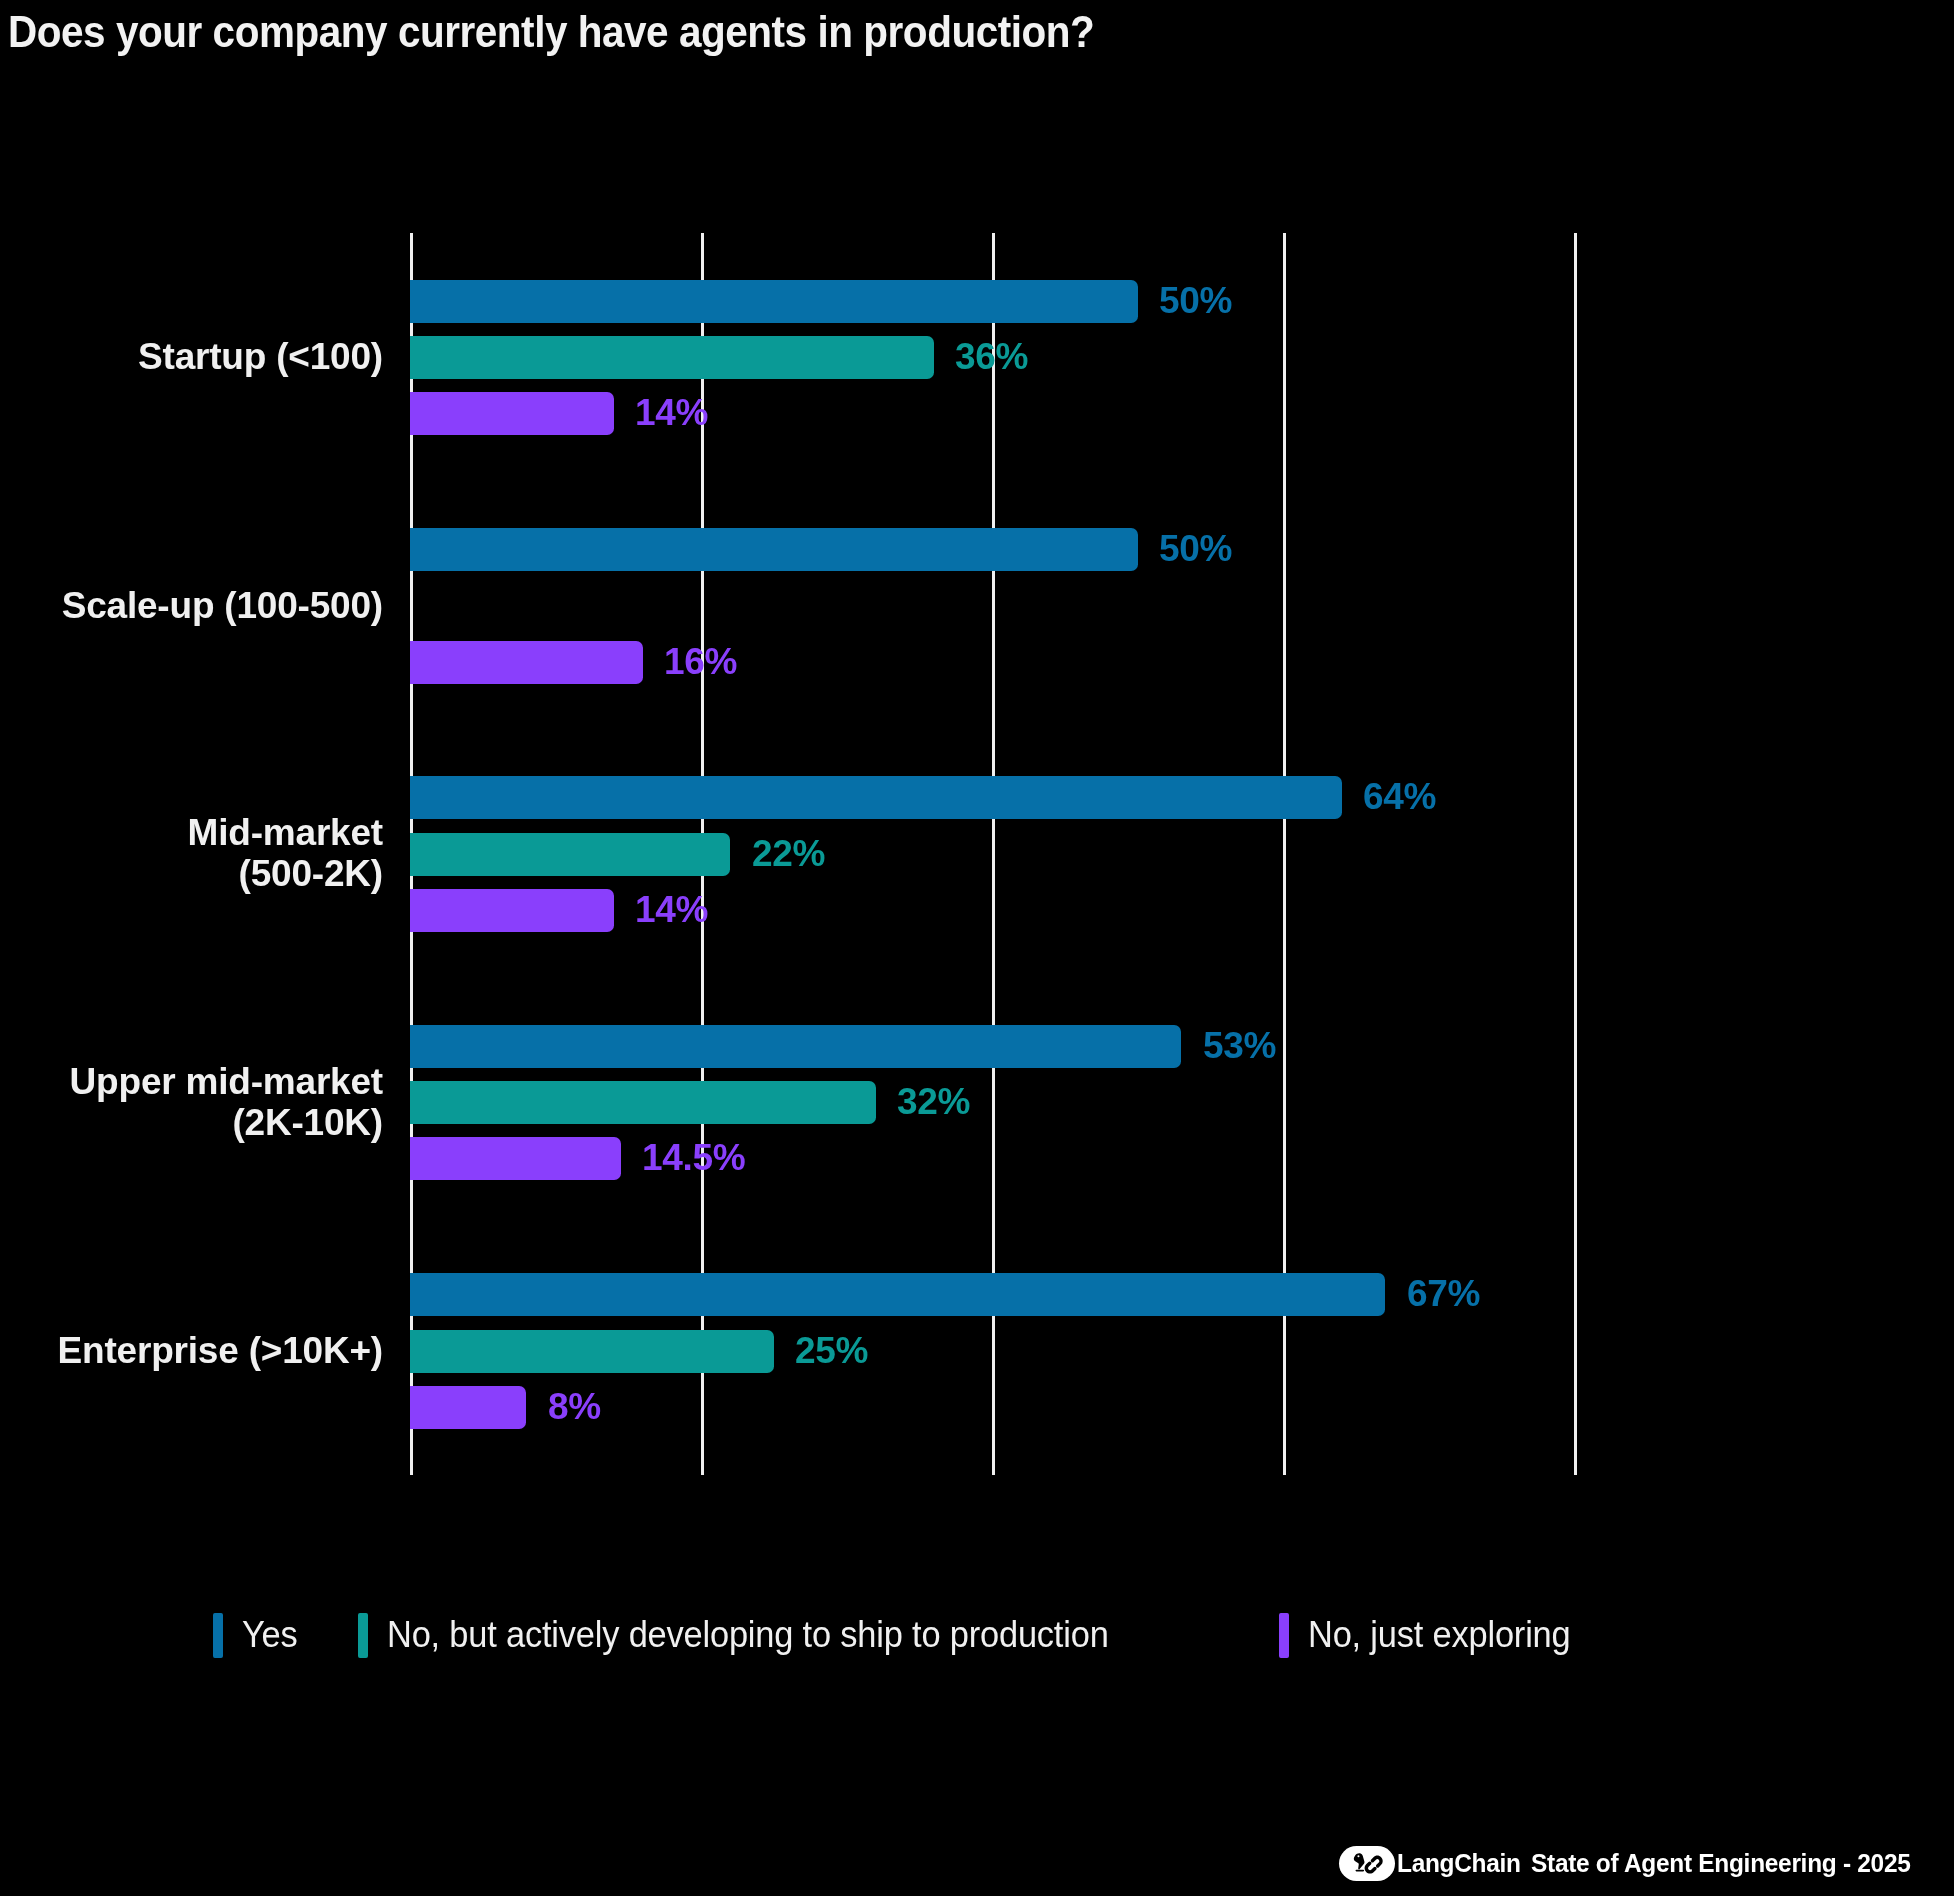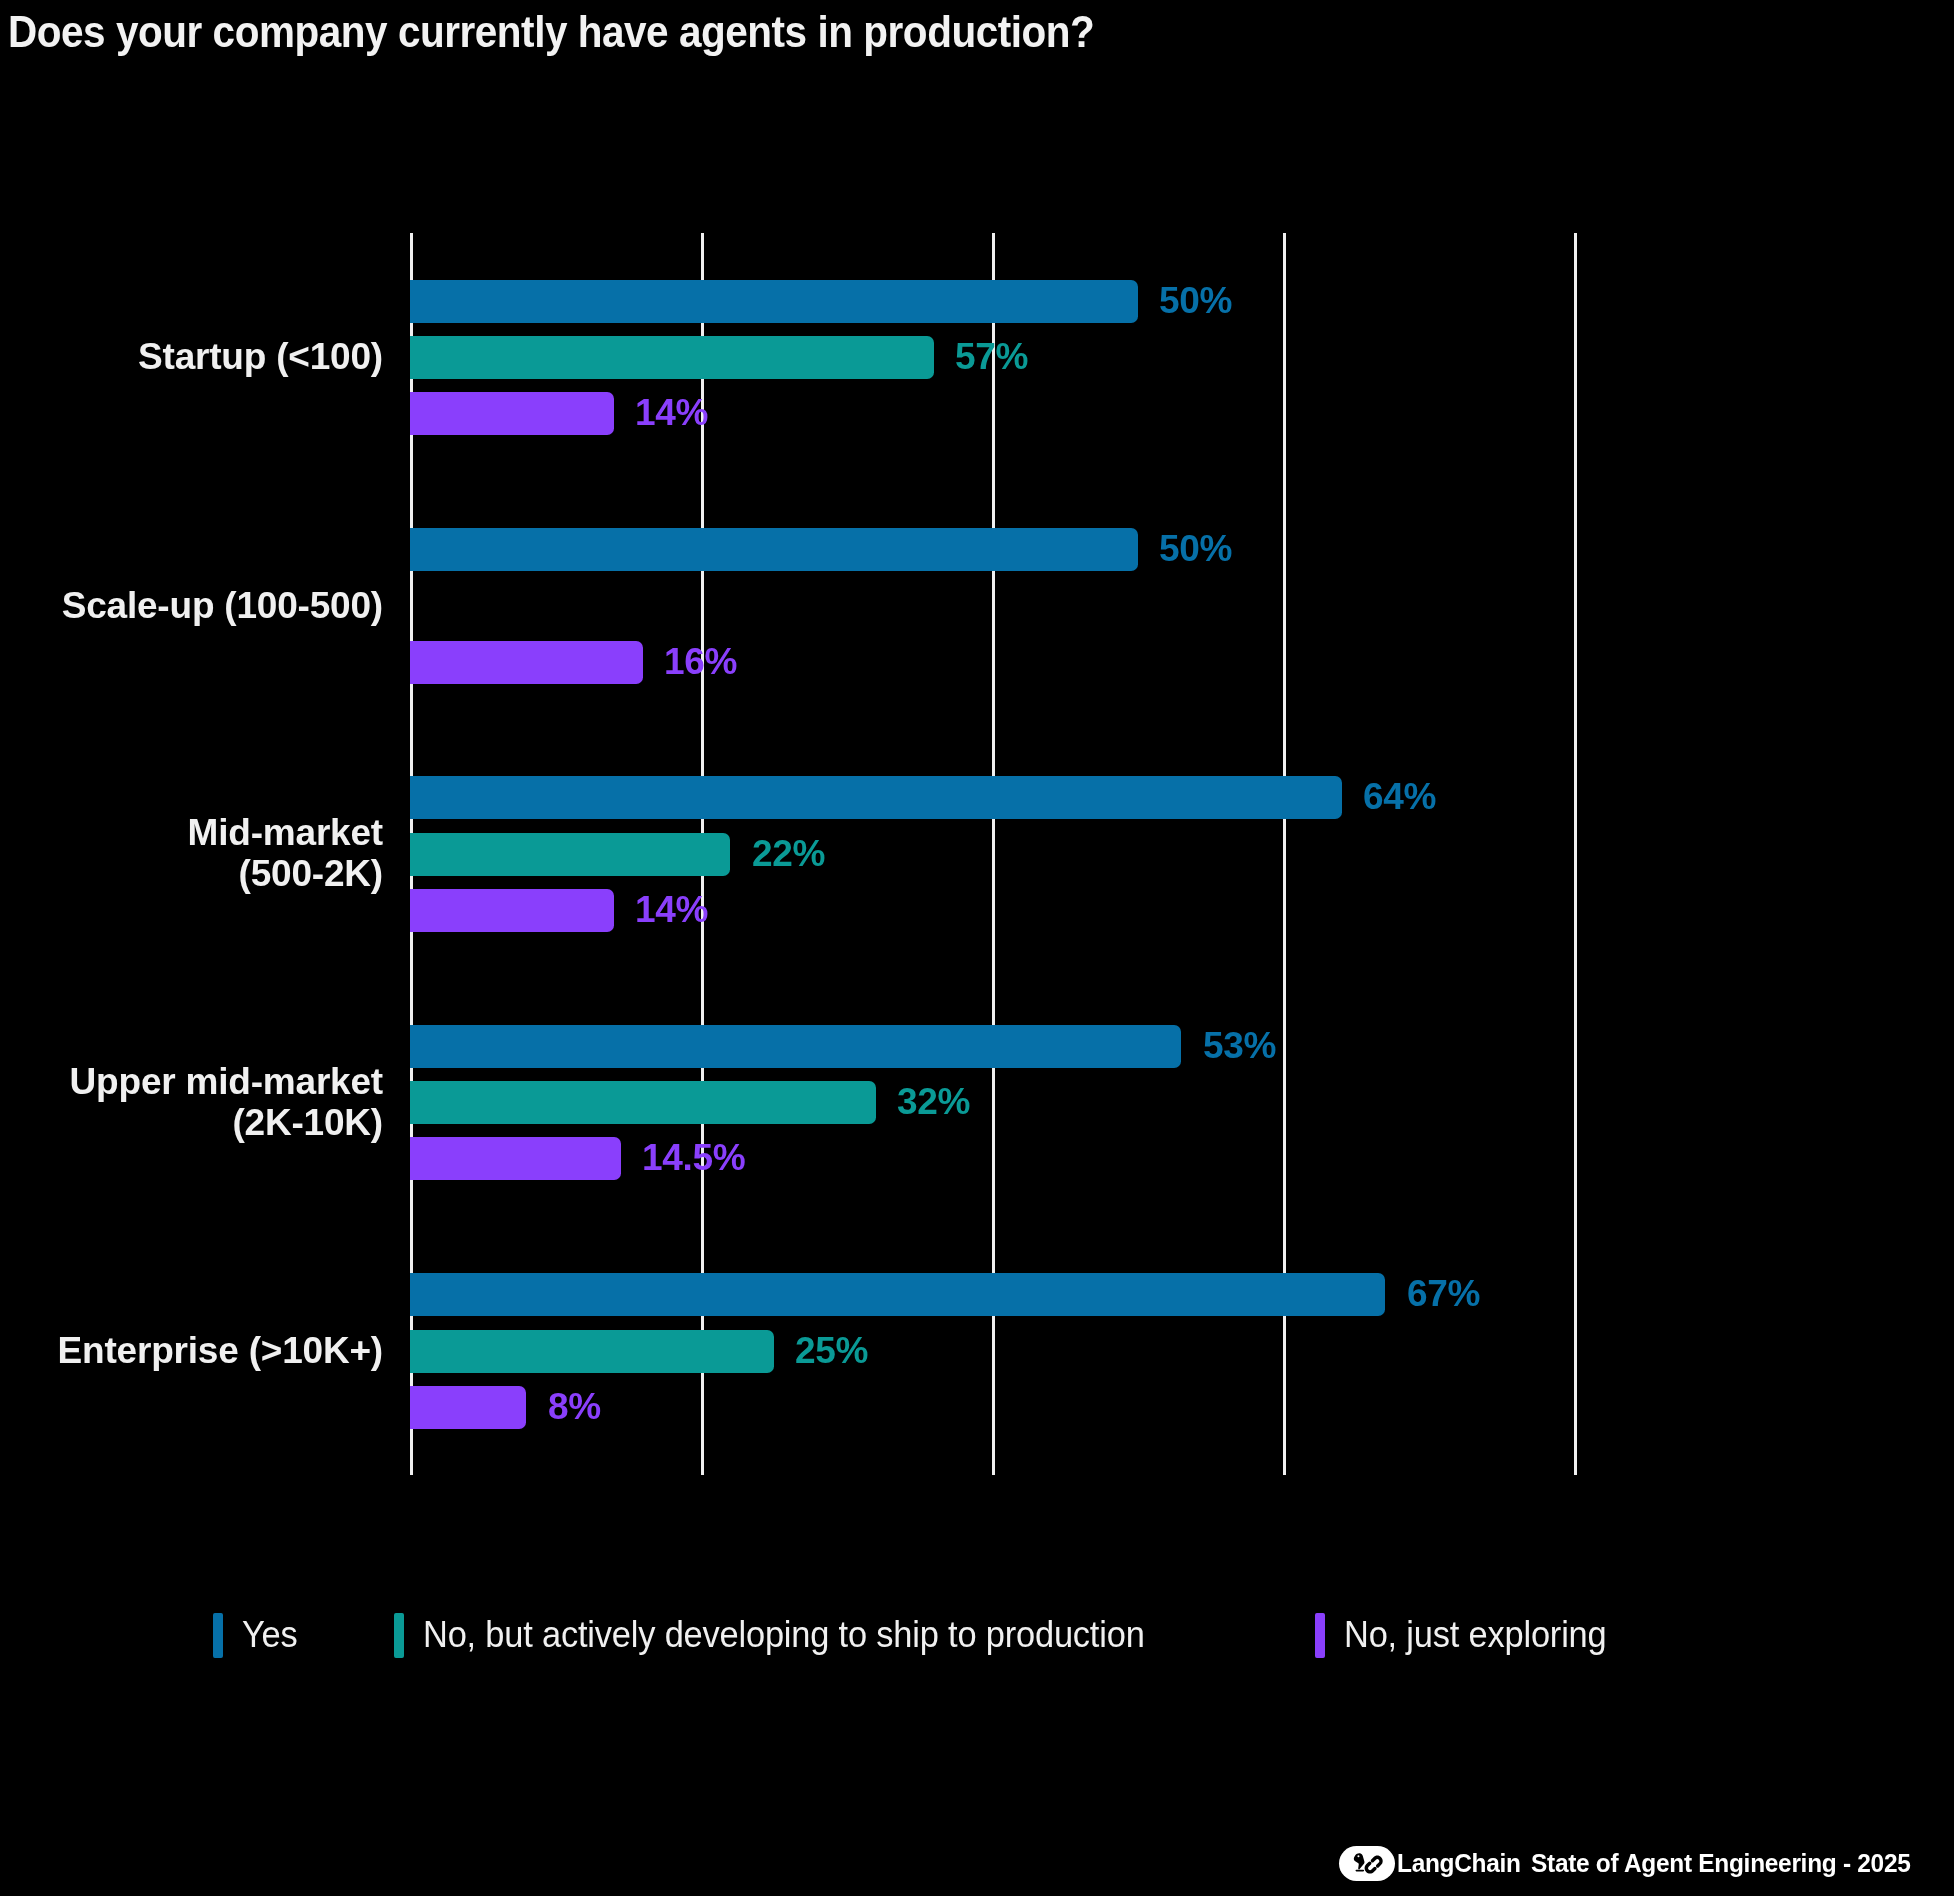--- a/index.html
+++ b/index.html
@@ -180,21 +180,21 @@
     <div class="gridline" style="left: 291px;"></div>
     <div class="gridline" style="left: 582px;"></div>
     <div class="gridline" style="left: 873px;"></div>
     <div class="gridline" style="left: 1164px;"></div>
     <div class="bar-row" style="top: 47px; width: 1164px;">
       <div class="bar" style="width: 728px; background: rgb(6, 112, 168);"></div>
       <div class="bar-label" style="left: 749px; color: rgb(6, 112, 168);">50%</div>
     </div>
     <div class="bar-row" style="top: 103px; width: 1164px;">
       <div class="bar" style="width: 524px; background: rgb(10, 154, 150);"></div>
-      <div class="bar-label" style="left: 545px; color: rgb(10, 154, 150);">57%</div>
+      <div class="bar-label" style="left: 545px; color: rgb(10, 154, 150);">36%</div>
     </div>
     <div class="bar-row" style="top: 159px; width: 1164px;">
       <div class="bar" style="width: 204px; background: rgb(138, 63, 252);"></div>
       <div class="bar-label" style="left: 225px; color: rgb(138, 63, 252);">14%</div>
     </div>
     <div class="bar-row" style="top: 295px; width: 1164px;">
       <div class="bar" style="width: 728px; background: rgb(6, 112, 168);"></div>
       <div class="bar-label" style="left: 749px; color: rgb(6, 112, 168);">50%</div>
     </div>
     <div class="bar-row" style="top: 408px; width: 1164px;">
@@ -233,21 +233,21 @@
       <div class="bar" style="width: 364px; background: rgb(10, 154, 150);"></div>
       <div class="bar-label" style="left: 385px; color: rgb(10, 154, 150);">25%</div>
     </div>
     <div class="bar-row" style="top: 1153px; width: 1164px;">
       <div class="bar" style="width: 116px; background: rgb(138, 63, 252);"></div>
       <div class="bar-label" style="left: 138px; color: rgb(138, 63, 252);">8%</div>
     </div>
   </div>
 
 <div id="legend">
-    <div class="legend-item" style="margin-right: 92px;">
+    <div class="legend-item" style="margin-right: 56px;">
       <span class="legend-swatch" style="background: rgb(6, 112, 168);"></span>
       <span class="legend-text">Yes</span>
     </div>
     <div class="legend-item" style="margin-right: 116px;">
       <span class="legend-swatch" style="background: rgb(10, 154, 150);"></span>
       <span class="legend-text">No, but actively developing to ship to production</span>
     </div>
     <div class="legend-item">
       <span class="legend-swatch" style="background: rgb(138, 63, 252);"></span>
       <span class="legend-text">No, just exploring</span>

